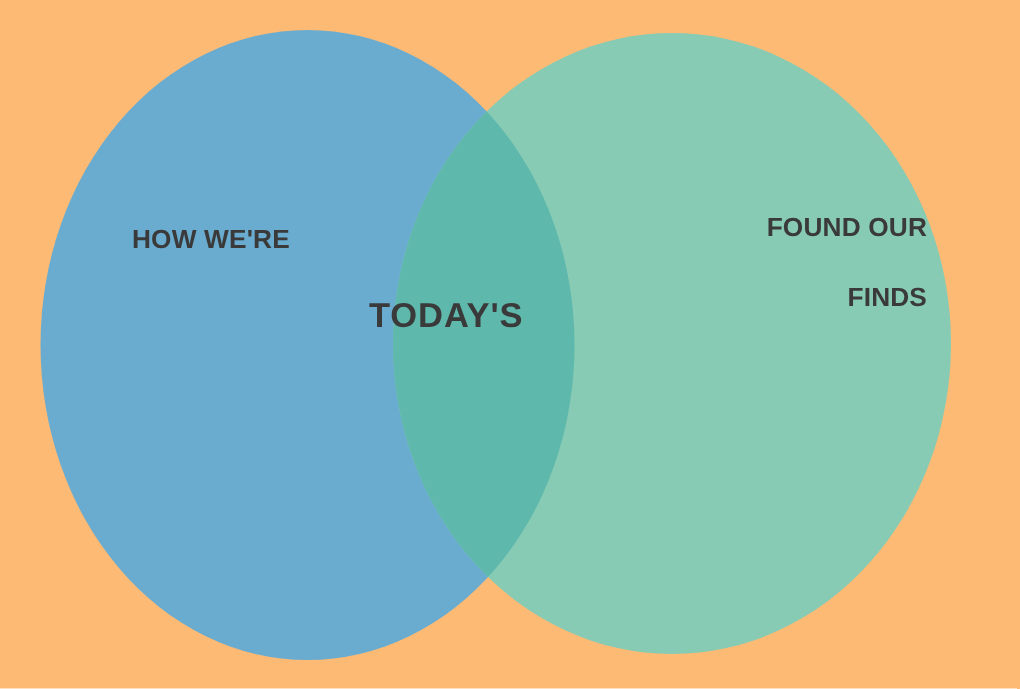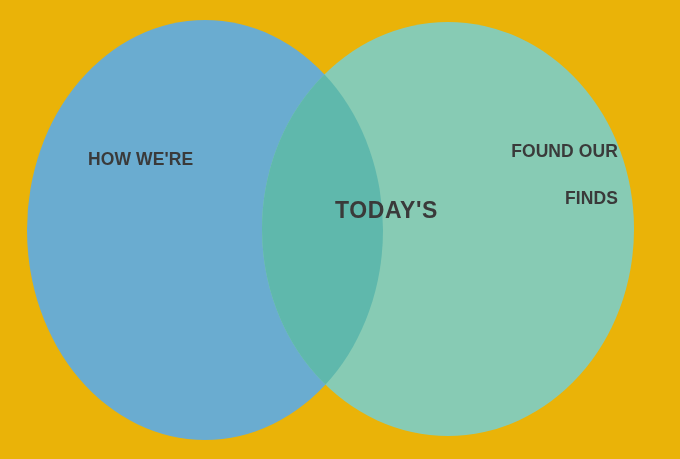--- a/index.html
+++ b/index.html
@@ -75,40 +75,40 @@
     width: 170px;
     text-align: right;
   }
 
   
   #center-label {
     position: absolute;
     left: 246px;
     top: 196px;
     width: 192px;
-    text-align: right;
+    text-align: left;
     color: #3a3a3a;
   }
   .center-title {
     font-size: 23px;
     font-weight: bold;
     line-height: 1.28;
     letter-spacing: 0.6px;
     margin: 0;
     color: #3a3a3a;
     font-stretch: condensed;
   }
   .center-title .tl {
     display: block;
   }
 </style>
 </head>
 <body>
 
-<div id="venn-stage" style="background: #eab308;">
+<div id="venn-stage" style="background: #fdba74;">
 
   <svg id="shapes-layer" viewBox="0 0 680 459" width="680" height="459" aria-hidden="true">
     <defs>
       <clipPath id="clip-left">
         <ellipse cx="205" cy="230" rx="178" ry="210"></ellipse>
       </clipPath>
     </defs>
 
     <ellipse cx="205" cy="230" rx="178" ry="210" fill="#6aacd0"></ellipse>
 

